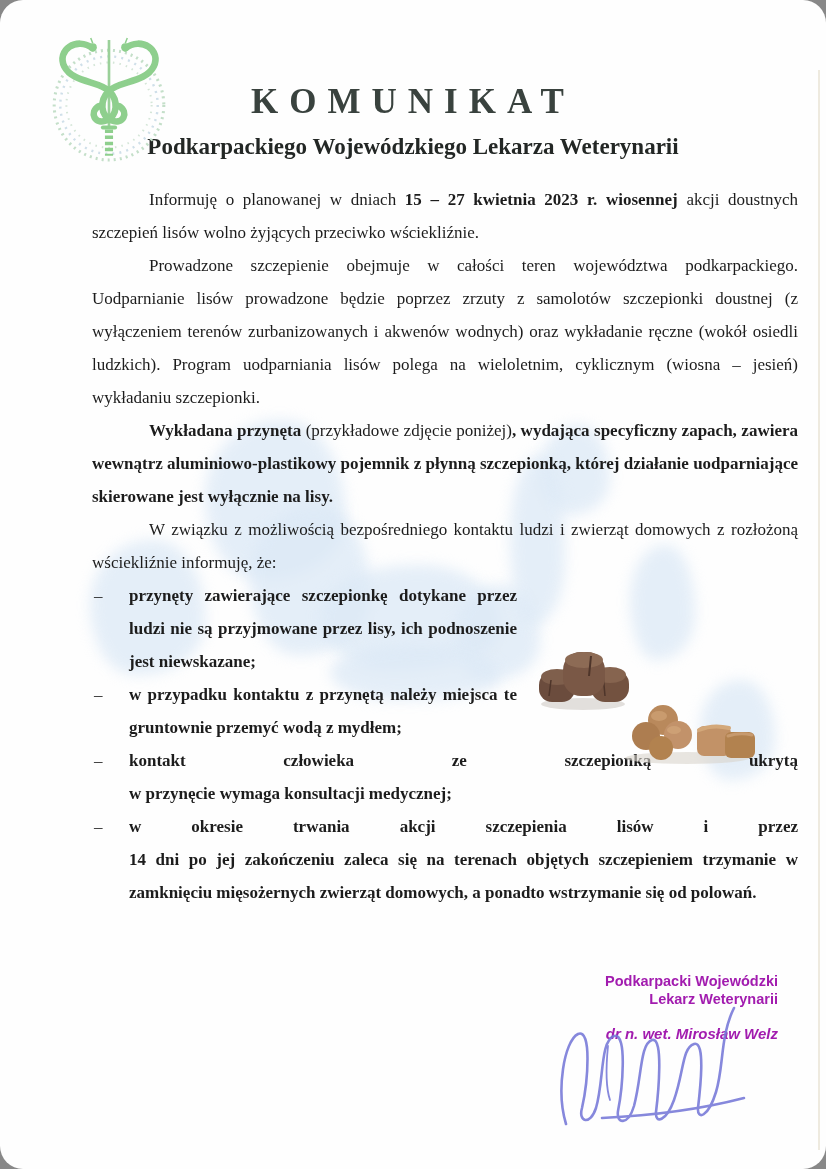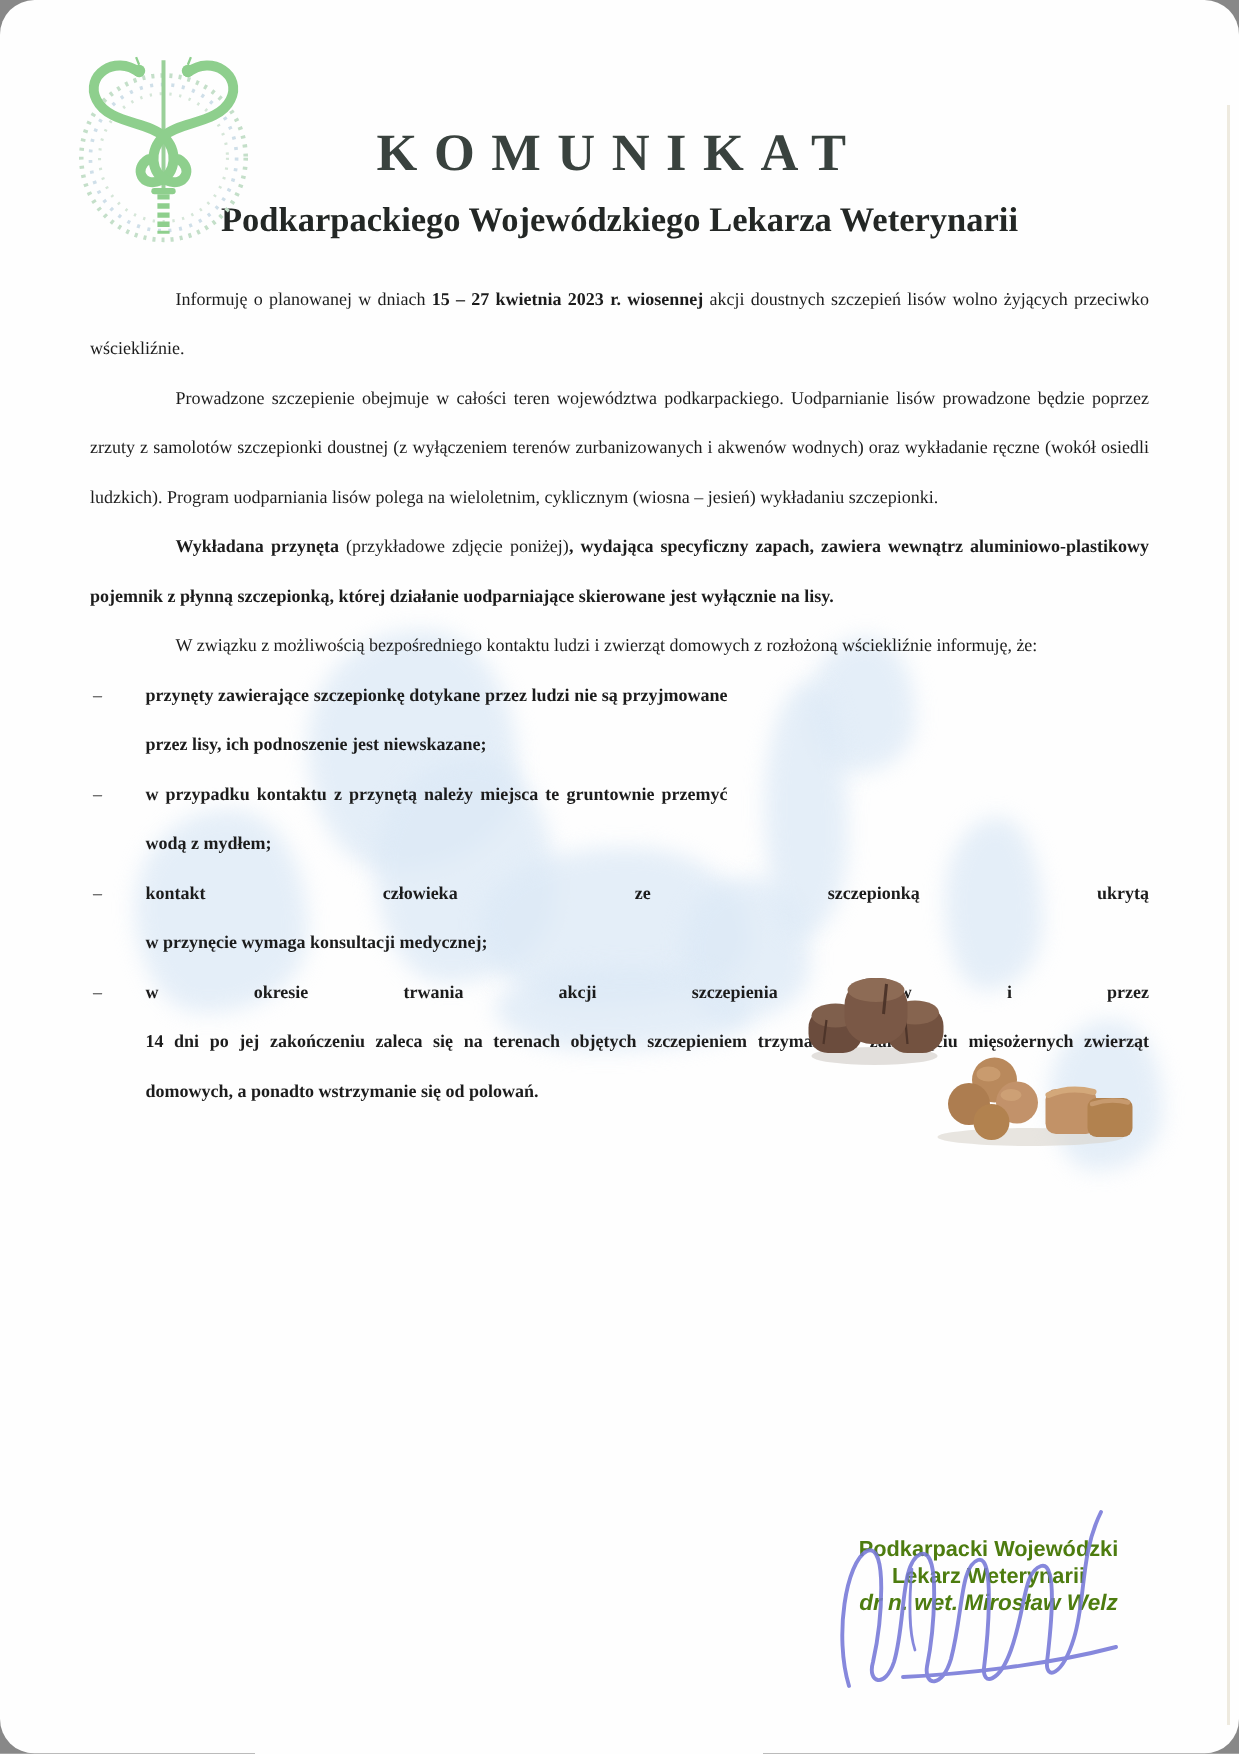--- a/index.html
+++ b/index.html
@@ -26,42 +26,42 @@
     line-height:40px;position:relative;z-index:1;
   }
   .subtitle{
     margin:10px 0 12px;text-align:center;
     font-size:23px;font-weight:bold;color:#232725;line-height:30px;
     position:relative;z-index:1;
   }
   
   .content{
     position:relative;z-index:1;
-    margin:21px 60px 0 60px;width:706px;
-    font-size:12px;line-height:33px;
+    margin:21px 60px 0 92px;width:706px;
+    font-size:17px;line-height:33px;
   }
   .content p{margin:0;text-align:justify;text-indent:57px;}
   .b{font-weight:bold;}
   
   .blist{margin:0;padding:0;list-style:none;}
   .bitem{position:relative;padding-left:37px;text-align:justify;font-weight:bold;}
   .bitem .marker{position:absolute;left:2px;top:0;font-weight:normal;}
   .narrow{width:388px;}
   .spread{display:block;text-align:justify;text-align-last:justify;}
   
   .bait-dark{position:absolute;left:533px;top:646px;z-index:1;}
   .bait-light{position:absolute;left:615px;top:698px;z-index:1;}
   
   .stamp{
-    position:absolute;left:540px;top:1024px;width:238px;z-index:2;
-    text-align:center;color:#4d7c0f;
+    position:absolute;left:540px;top:972px;width:238px;z-index:2;
+    text-align:right;color:#a21caf;
     font-family:"Liberation Sans","DejaVu Sans",sans-serif;
     font-size:14.5px;font-weight:bold;line-height:18px;
   }
-  .stamp .name{font-style:italic;font-size:15px;}
+  .stamp .name{margin-top:17px;font-style:italic;font-size:15px;}
   .scribble{position:absolute;left:548px;top:996px;z-index:3;}
 </style>
 </head>
 <body>
 
 <div class="page">
 
   <div class="wm" style="left:205px;top:420px;width:140px;height:160px;"></div>
   <div class="wm" style="left:250px;top:505px;width:120px;height:150px;"></div>
   <div class="wm" style="left:90px;top:540px;width:115px;height:135px;"></div>

